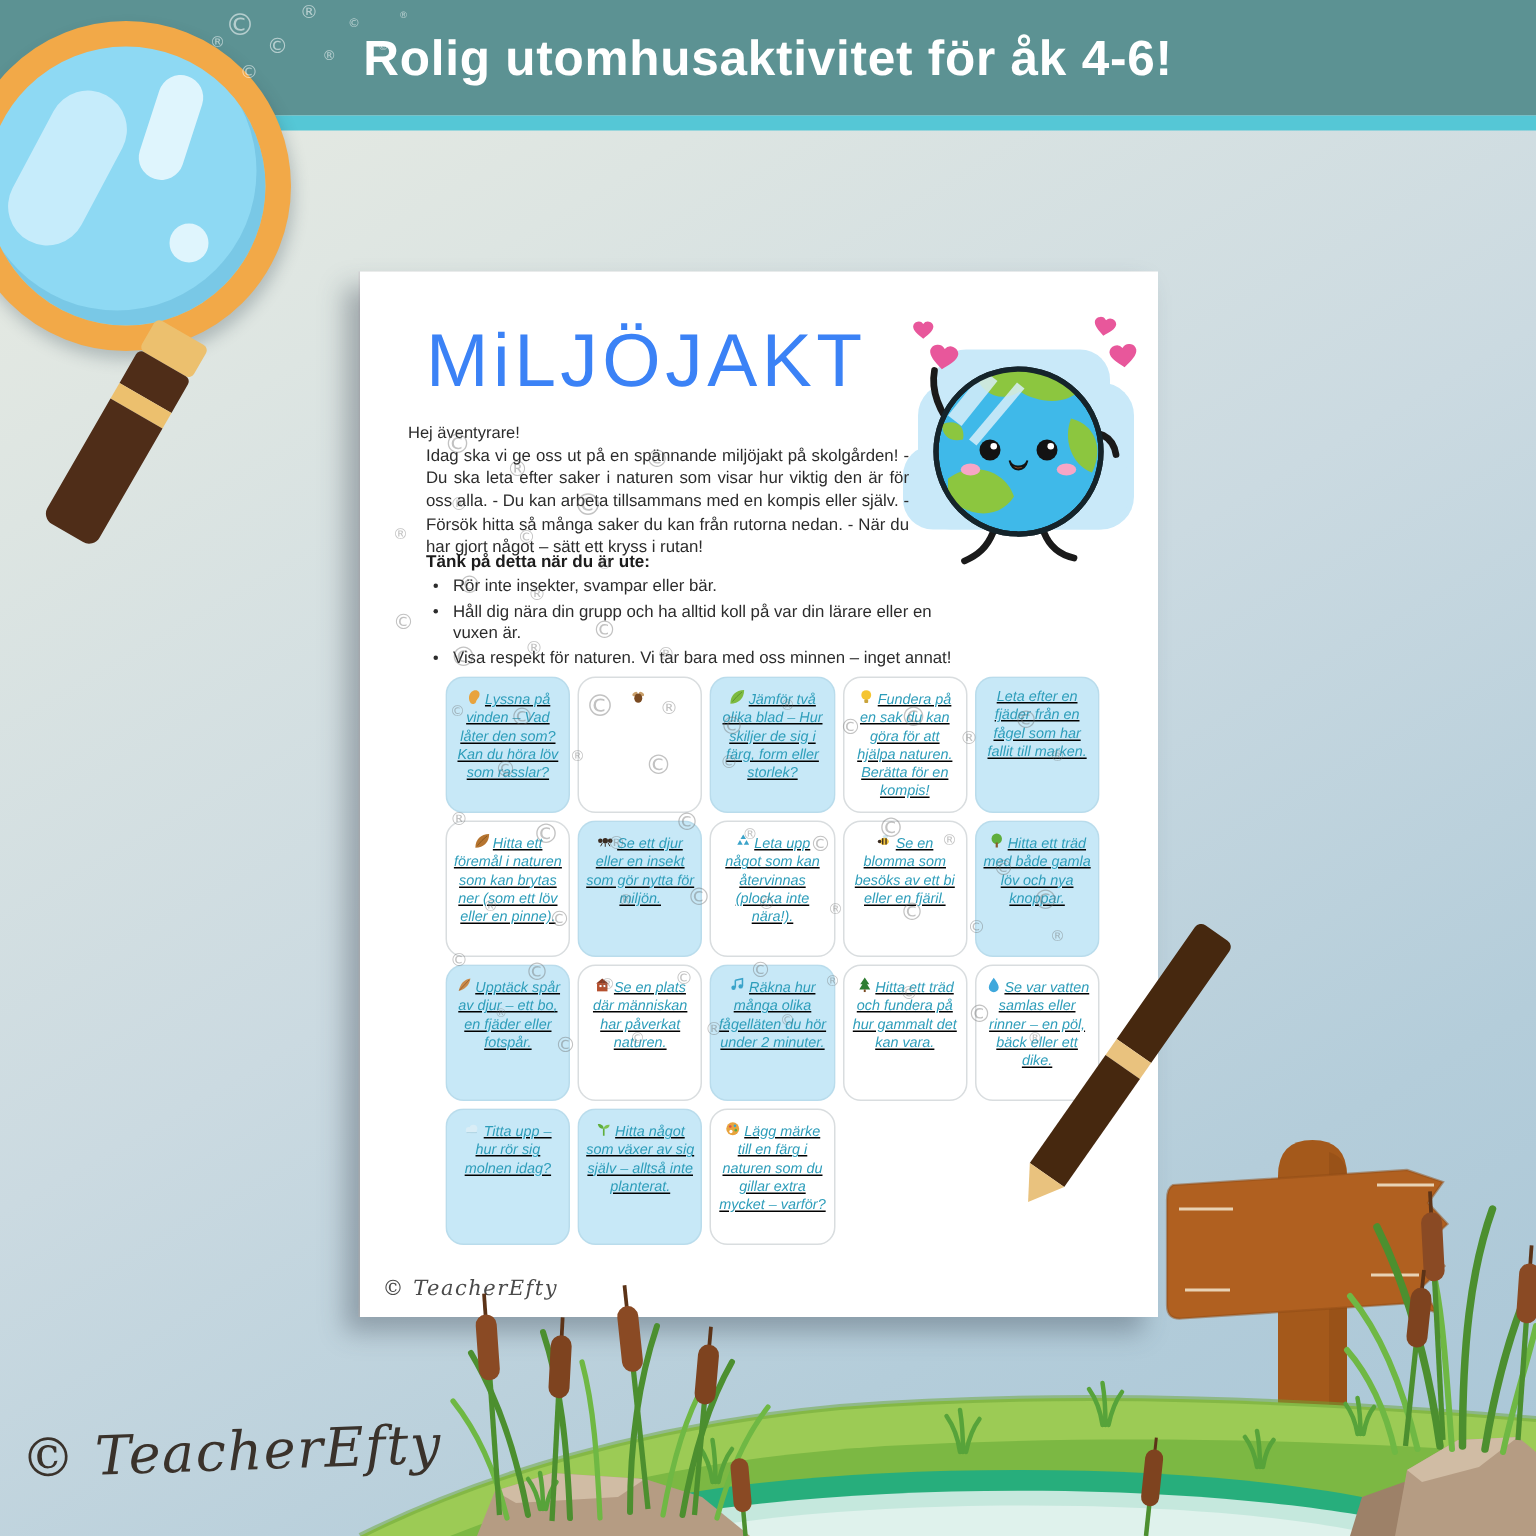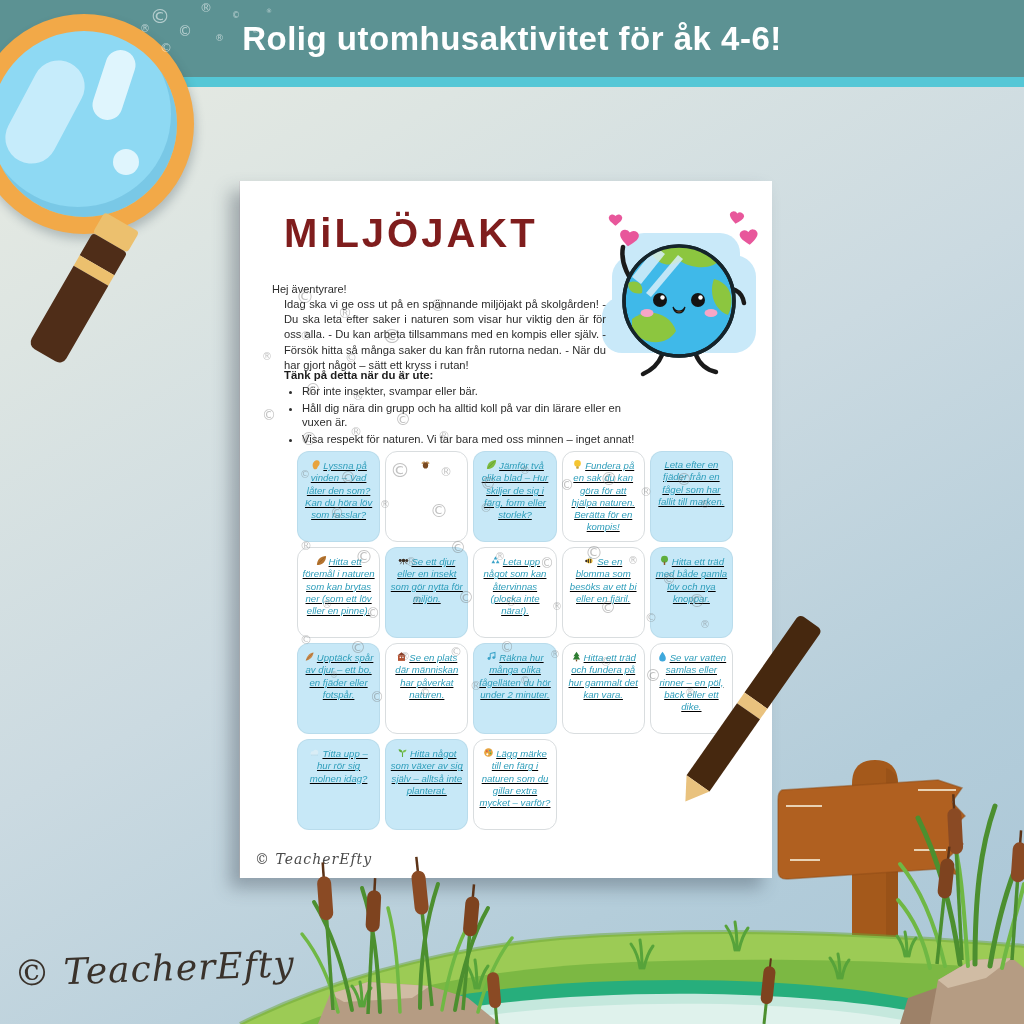--- a/index.html
+++ b/index.html
@@ -22,21 +22,21 @@
   .mag-shine3{position:absolute;left:122px;top:118px;width:26px;height:26px;border-radius:50%;background:#dff5fd;}
   .mag-handle{position:absolute;left:128px;top:208px;width:40px;transform:rotate(30deg);transform-origin:top center;}
   .mag-seg{width:40px;}
   .mag-conn{height:24px;background:#ecc06e;border-radius:4px;}
   .mag-dark1{height:26px;background:#4f2d18;border-radius:4px 4px 0 0;}
   .mag-band{height:12px;background:#ecc06e;}
   .mag-dark2{height:92px;background:#4f2d18;border-radius:0 0 8px 8px;}
   
   .paper{position:absolute;left:240px;top:181px;width:532px;height:697px;background:#fff;z-index:4;
     box-shadow:-10px 10px 16px rgba(60,72,84,.38), -1px 0 0 #d8d8d8;}
-  .ws-title{position:absolute;left:44px;top:30px;font-size:40px;font-weight:700;color:#7f1d1d;letter-spacing:3px;}
+  .ws-title{position:absolute;left:44px;top:30px;font-size:50px;font-weight:400;color:#3b82f6;letter-spacing:3px;}
   .intro-greeting{position:absolute;left:32px;top:101px;width:322px;font-size:11px;line-height:15.2px;color:#2c2c2c;}
   .intro-body{position:absolute;left:44px;top:116px;width:322px;font-size:11.2px;line-height:15.2px;color:#2c2c2c;text-align:justify;}
   .tips-heading{position:absolute;left:44px;top:188px;font-size:11.4px;font-weight:bold;color:#1c1c1c;}
   .tips-list{position:absolute;left:48px;top:203px;width:336px;margin:0;padding:0 0 0 14px;font-size:11.2px;line-height:14.6px;color:#2c2c2c;}
   .tips-list li{margin:0 0 2px 0;}
   
   .grid{position:absolute;left:57px;top:270px;width:436px;display:grid;grid-template-columns:repeat(5,1fr);grid-auto-rows:91px;gap:5px;text-decoration:underline;}
   .card{border-radius:12px;padding:7px 4px 4px 4px;box-sizing:border-box;text-align:center;
     font-style:italic;font-size:9.6px;line-height:1.28;color:#2d9dba;overflow:hidden;}
   .card--white{background:#fff;border:1px solid #d9dddf;}

